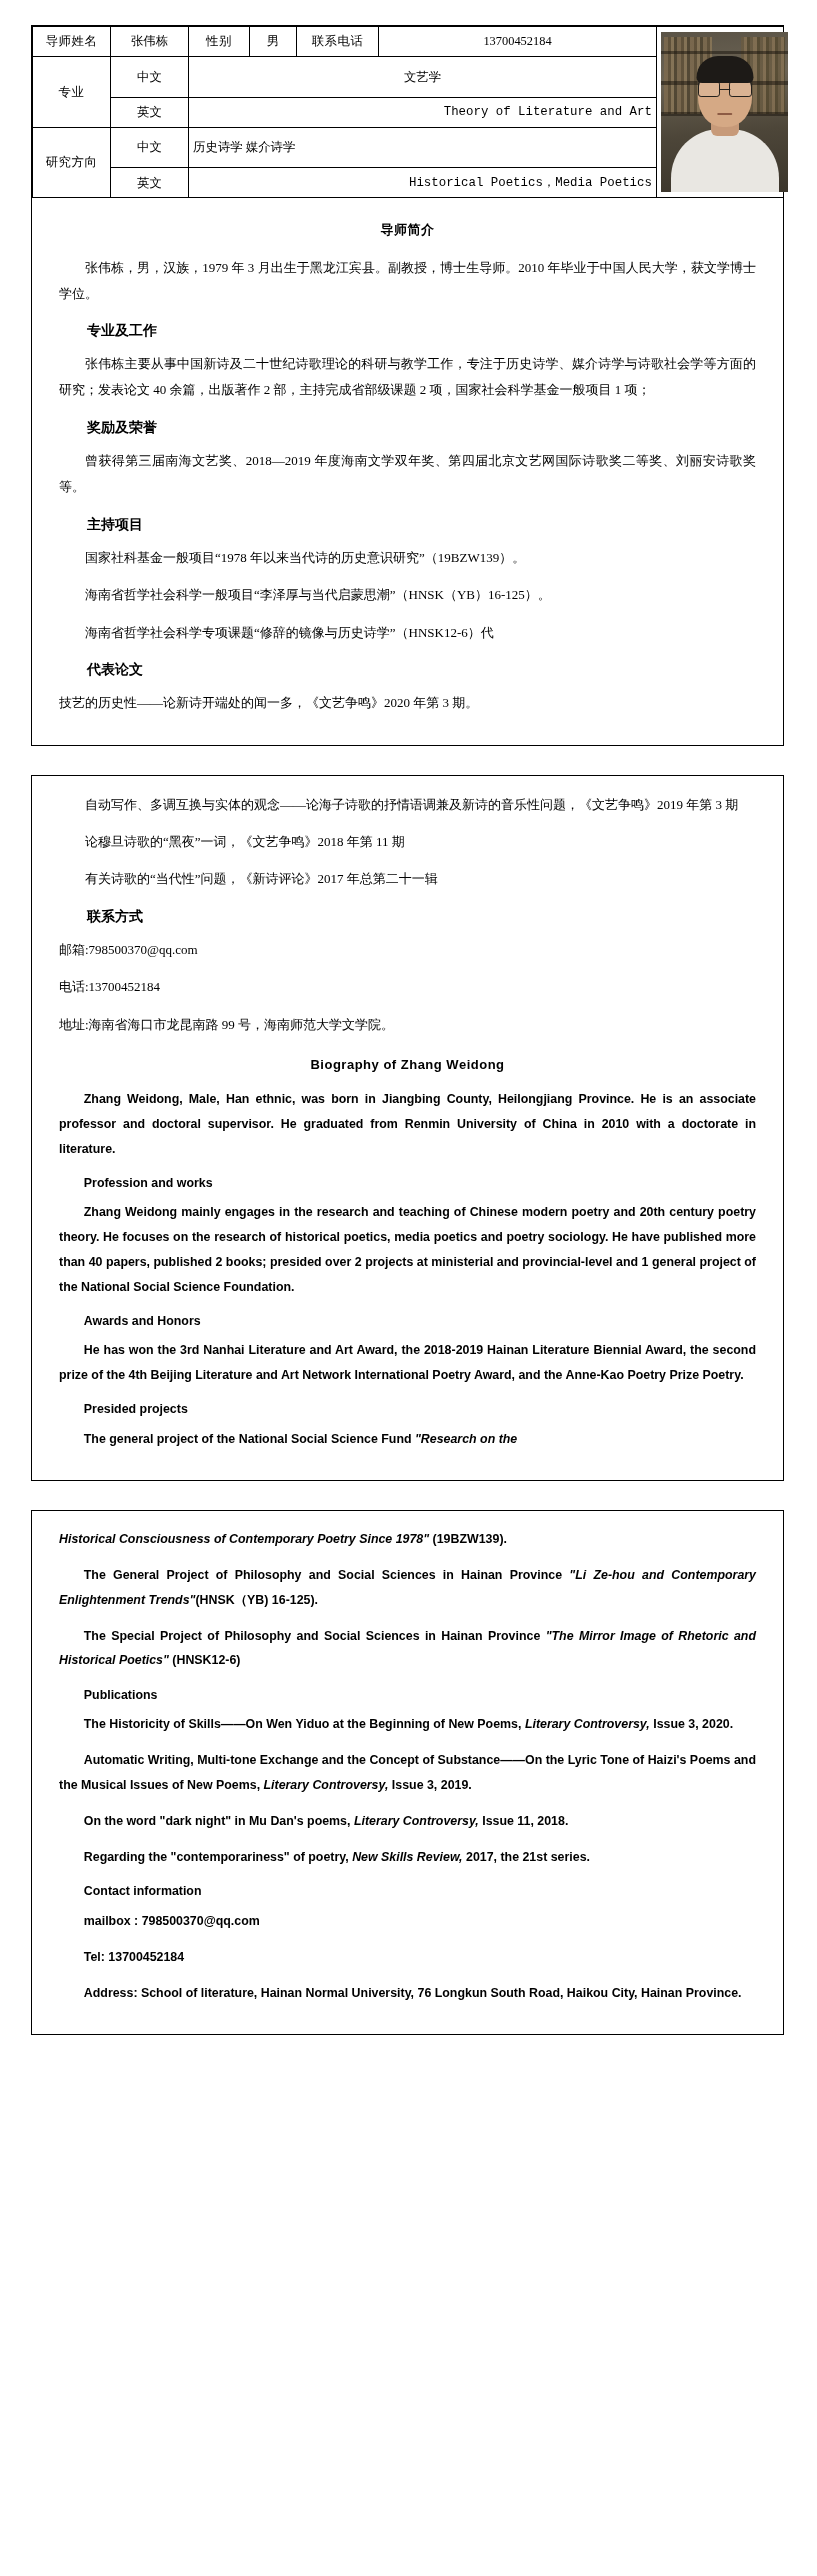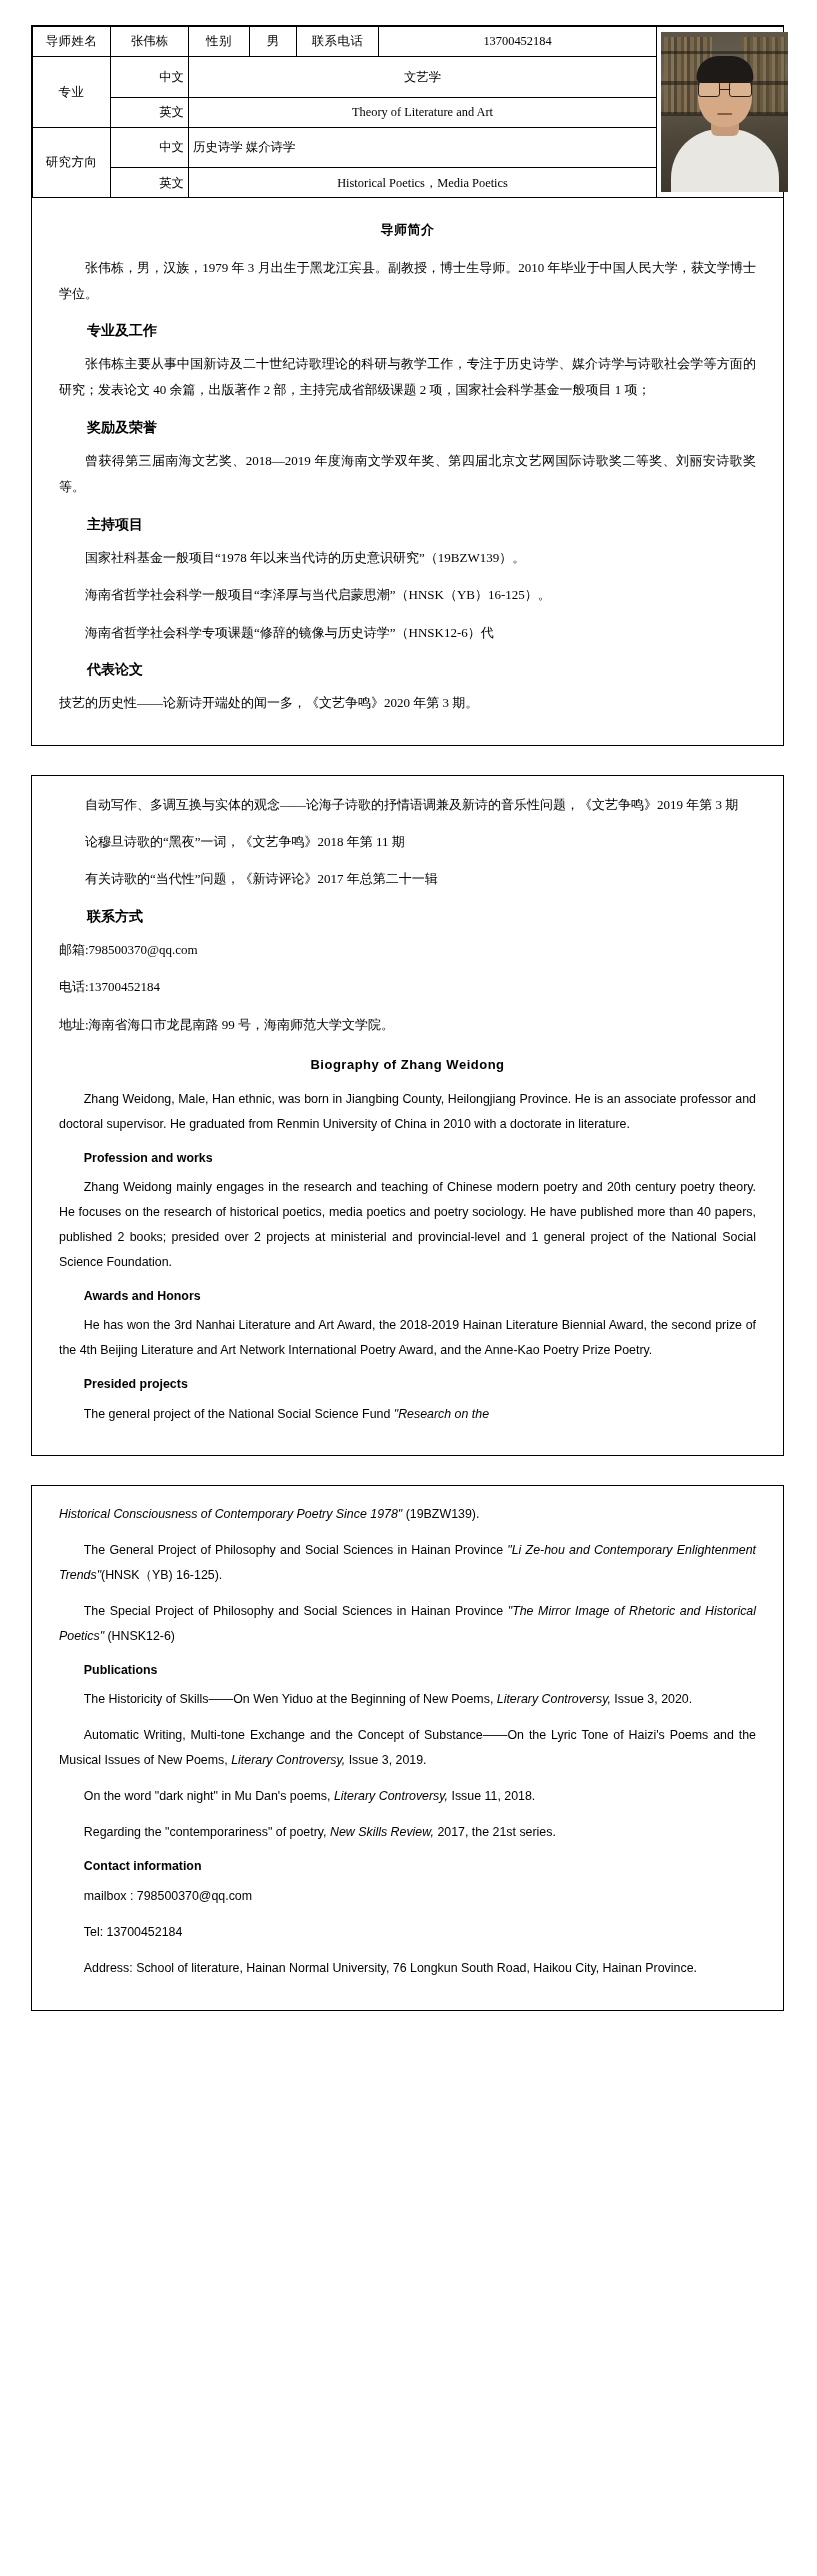--- a/index.html
+++ b/index.html
@@ -36,24 +36,24 @@
   }
   table.info td {
     border: 1px solid #000;
     padding: 5.2px 4.1px;
     vertical-align: middle;
     font-size: 12.4px;
     line-height: 1.5;
   }
   td.lbl      { text-align: center; font-size: 13px; letter-spacing: 0.5px; }
   td.val-c    { text-align: center; font-size: 13px; }
-  td.lang     { text-align: right; font-size: 13px; }
+  td.lang     { text-align: center; font-size: 13px; }
   td.val-l    { text-align: left; padding-left: 11.3px; font-size: 13px; }
-  td.val-en   { text-align: center; padding-left: 11.3px; font-size: 13px;
-                font-family: Liberation Serif, serif; }
+  td.val-en   { text-align: right; padding-left: 11.3px; font-size: 13px;
+                font-family: Liberation Mono, monospace; }
   td.photo-cell {
     padding: 0;
     text-align: center;
     vertical-align: middle;
     border-left: 1px solid #000;
   }
 
   
   .portrait {
     width: 127px;
@@ -163,20 +163,21 @@
     text-justify: inter-ideograph;
   }
   p.cn.noind { text-indent: 0; }
   p.en {
     font-family: "Liberation Sans", sans-serif;
     font-size: 12.4px;
     line-height: 2.0;
     margin: 0 0 11.3px 0;
     text-indent: 2em;
     text-align: justify;
+    font-weight: bold;
   }
   p.en.noind { text-indent: 0; }
   i.ital { font-style: italic; }
 </style>
 </head>
 <body>
 
 <div class="page">
 
   <div class="block">

